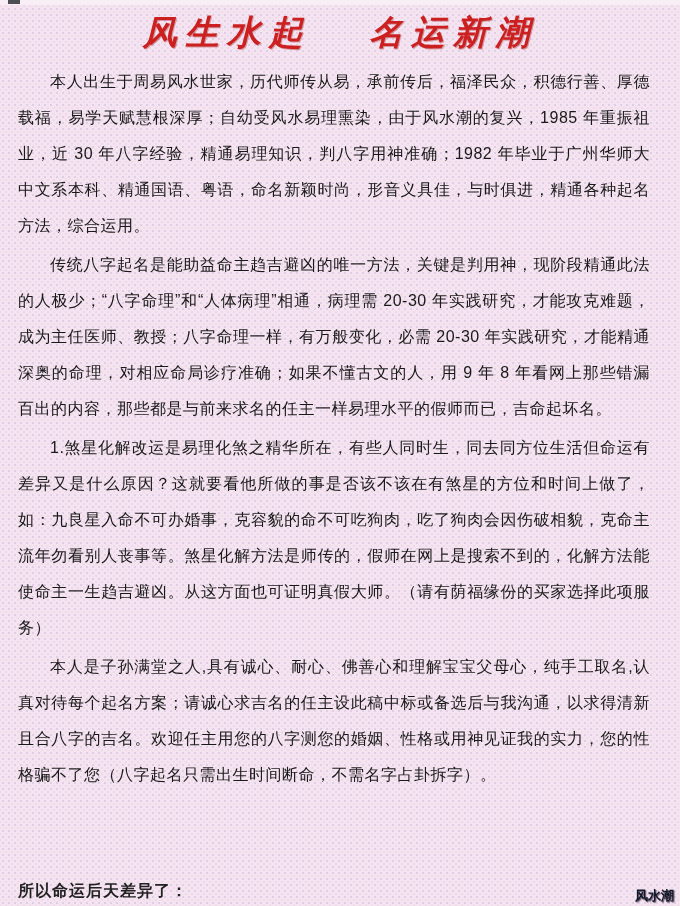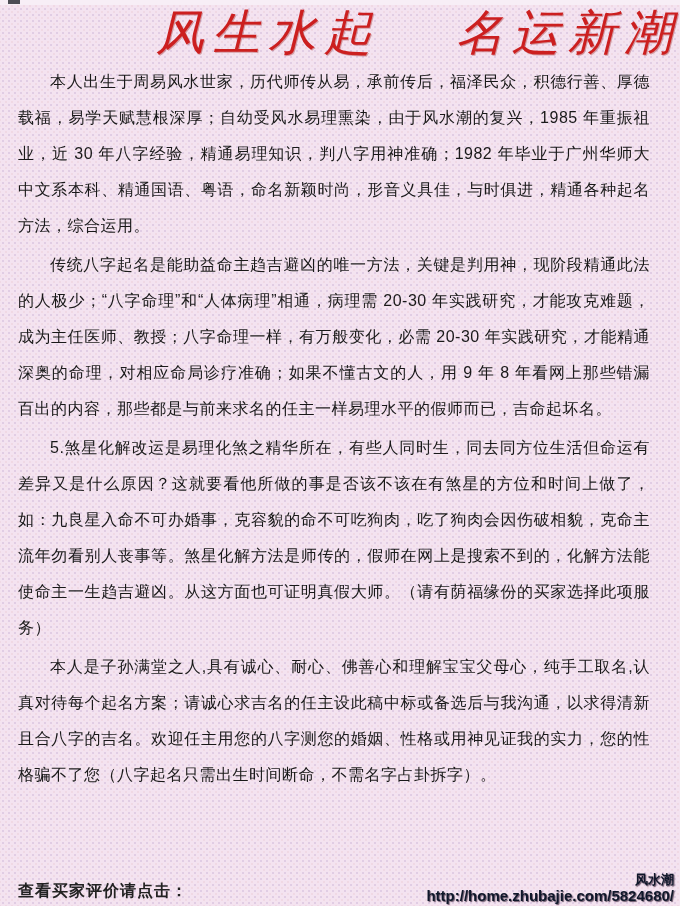--- a/index.html
+++ b/index.html
@@ -30,24 +30,24 @@
     position: absolute;
     top: 0;
     left: 8px;
     width: 12px;
     height: 4px;
     background: #4d4d55;
   }
   h1.doc-title {
     margin: 0;
     padding: 10px 0 4px 0;
-    text-align: right;
-    font-size: 48px;
+    text-align: center;
+    font-size: 34px;
     line-height: 46px;
-    font-weight: normal;
+    font-weight: bold;
     font-style: italic;
     letter-spacing: 8px;
     color: #cc1f1f;
     font-family: "Liberation Serif", "DejaVu Serif", serif;
     text-shadow: 1px 1px 0 rgba(150,20,20,0.35);
     white-space: pre;
   }
   .doc-body {
     padding: 4px 18px 0 18px;
     color: #191919;
@@ -90,25 +90,24 @@
 
 <h1 class="doc-title">风生水起　 名运新潮</h1>
 
 <div class="doc-body">
   <p>本人出生于周易风水世家，历代师传从易，承前传后，福泽民众，积德行善、厚德载福，易学天赋慧根深厚；自幼受风水易理熏染，由于风水潮的复兴，1985 年重振祖业，近 30 年八字经验，精通易理知识，判八字用神准确；1982 年毕业于广州华师大中文系本科、精通国语、粤语，命名新颖时尚，形音义具佳，与时俱进，精通各种起名方法，综合运用。</p>
 
   <p>传统八字起名是能助益命主趋吉避凶的唯一方法，关键是判用神，现阶段精通此法的人极少；“八字命理”和“人体病理”相通，病理需 20-30 年实践研究，才能攻克难题，成为主任医师、教授；八字命理一样，有万般变化，必需 20-30 年实践研究，才能精通深奥的命理，对相应命局诊疗准确；如果不懂古文的人，用 9 年 8 年看网上那些错漏百出的内容，那些都是与前来求名的任主一样易理水平的假师而已，吉命起坏名。</p>
 
 
 
-  <p>5.煞星化解改运是易理化煞之精华所在，有些人同时生，同去同方位生活但命运有差异又是什么原因？这就要看他所做的事是否该不该在有煞星的方位和时间上做了，如：九良星入命不可办婚事，克容貌的命不可吃狗肉，吃了狗肉会因伤破相貌，克命主流年勿看别人丧事等。煞星化解方法是师传的，假师在网上是搜索不到的，化解方法能使命主一生趋吉避凶。从这方面也可证明真假大师。（请有荫福缘份的买家选择此项服务）</p>
+  <p>1.煞星化解改运是易理化煞之精华所在，有些人同时生，同去同方位生活但命运有差异又是什么原因？这就要看他所做的事是否该不该在有煞星的方位和时间上做了，如：九良星入命不可办婚事，克容貌的命不可吃狗肉，吃了狗肉会因伤破相貌，克命主流年勿看别人丧事等。煞星化解方法是师传的，假师在网上是搜索不到的，化解方法能使命主一生趋吉避凶。从这方面也可证明真假大师。（请有荫福缘份的买家选择此项服务）</p>
 
   <p>
     <span>本人是子孙满堂之人,具有诚心、耐心、佛善心和理解宝宝父母心，纯手工取名,认真对待每个起名方案；请诚心求吉名的任主设此稿中标或备选后与我沟通，以求得清新且合八字的吉名。欢迎任主用您的八字测您的婚姻、性格或用神见证我的实力，您的性格骗不了您（八字起名只需出生时间断命，不需名字占卦拆字）。</span>
   </p>
 </div>
 
-<div class="footer-left">查看买家评价请点击：</div>
+<div class="footer-left">所以命运后天差异了：</div>
 
 <div class="watermark">
   <span class="wm-name">风水潮</span>
-  <span class="wm-url">http://home.zhubajie.com/5824680/</span>
 </div>
 
 </body></html>

